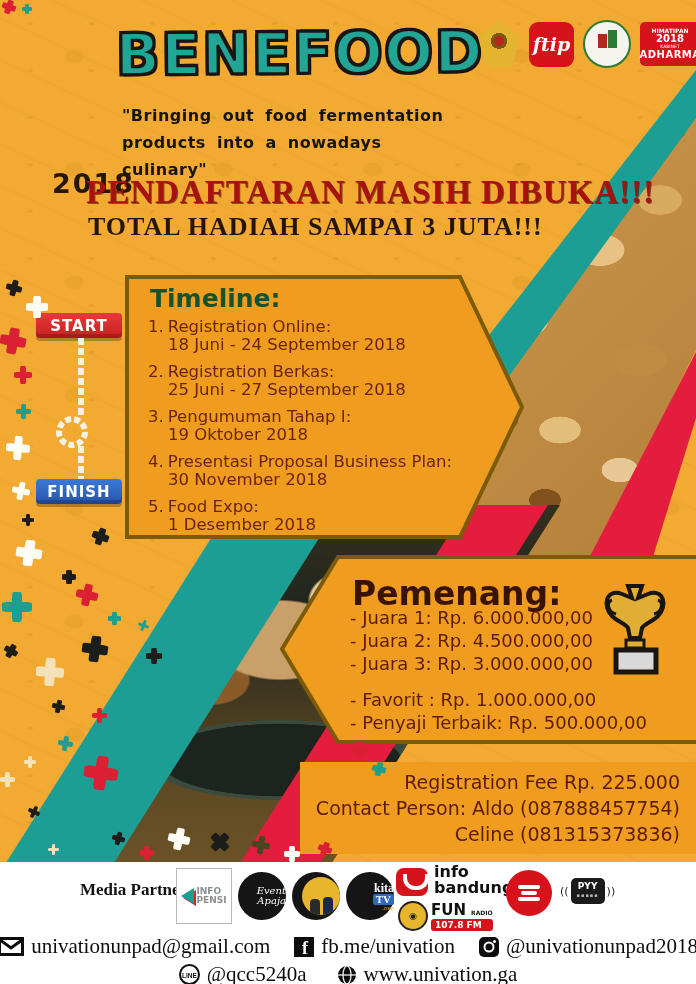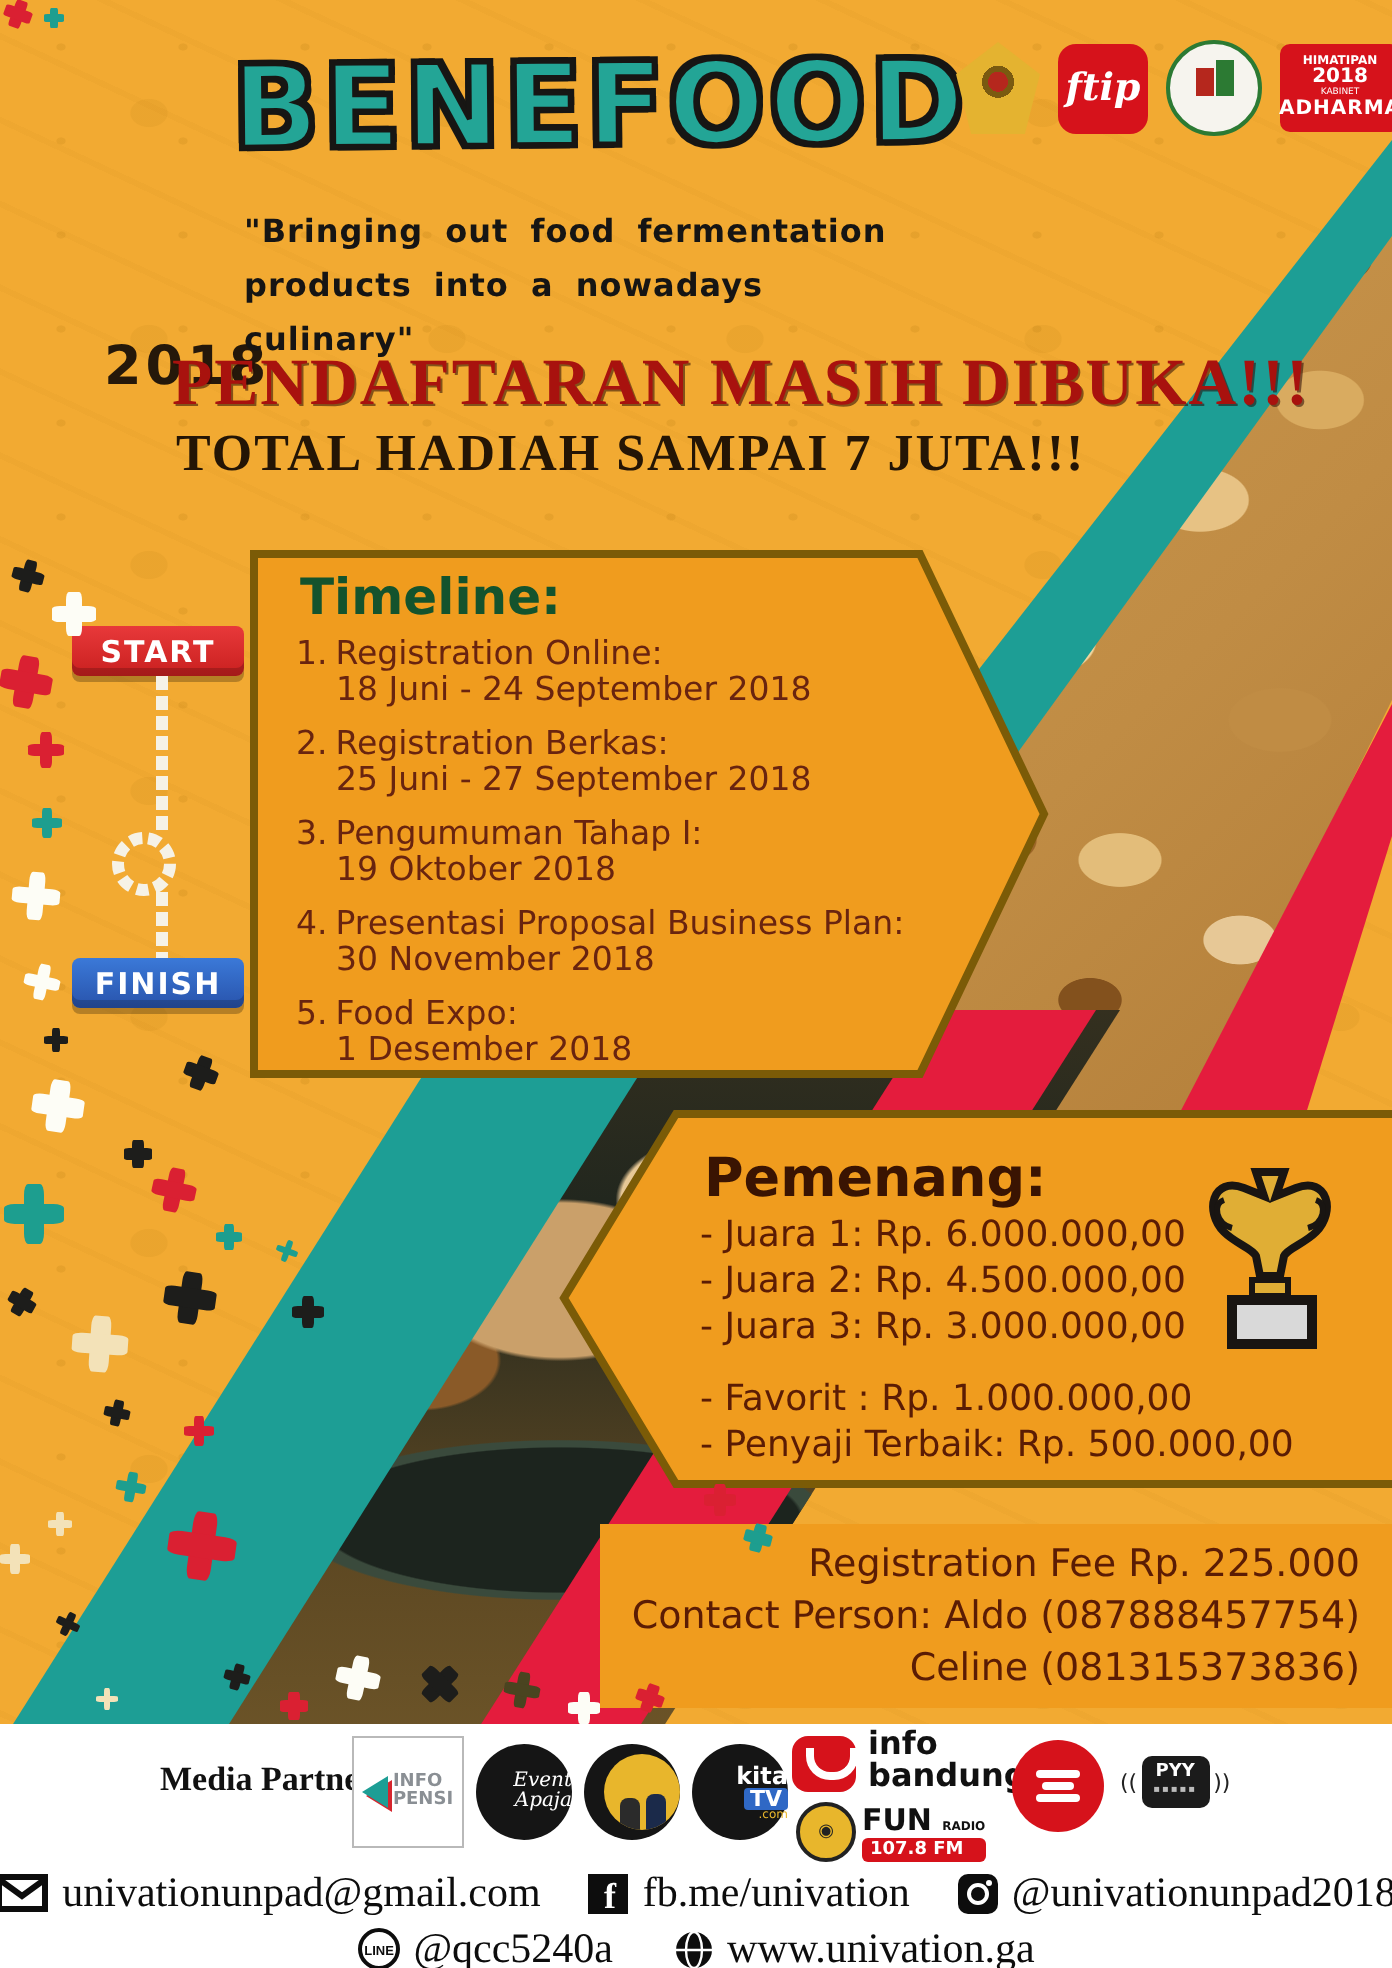--- a/index.html
+++ b/index.html
@@ -92,21 +92,21 @@
 
   .banner{width:86px;height:25px;display:flex;align-items:center;justify-content:center;color:#fff;
     font-weight:900;font-size:15px;letter-spacing:1px;border-radius:4px;
     box-shadow:0 3px 0 rgba(0,0,0,.25), inset 0 -4px 0 rgba(0,0,0,.18);}
   .banner.start{left:36px;top:313px;background:linear-gradient(180deg,#e8393a,#c9201f);}
   .banner.finish{left:36px;top:479px;background:linear-gradient(180deg,#3b79d8,#2853ab);}
   .rope{left:48px;top:338px;}
 
   
   .pz-svg{left:276px;top:554px;}
-  .pz-title{left:352px;top:574px;font-size:27px;font-weight:700;color:#3a1402;}
+  .pz-title{left:352px;top:574px;font-size:33px;font-weight:700;color:#3a1402;}
   .pz-items{left:350px;top:606px;color:#5b1c04;font-size:18px;line-height:23px;font-weight:500;}
   .pz-gap{height:13px;}
   .trophy{left:598px;top:584px;}
 
   
   .reg-box{left:300px;top:762px;width:396px;height:92px;background:#F09C1E;
     display:flex;flex-direction:column;justify-content:center;align-items:flex-end;
     padding-right:16px;box-sizing:border-box;color:#5b1c04;font-size:19px;line-height:26px;font-weight:500;}
 
   
@@ -116,21 +116,21 @@
     display:flex;align-items:center;justify-content:center;gap:2px;}
   .mp-sq .arrow{width:0;height:0;border-top:8px solid transparent;border-bottom:8px solid transparent;border-right:13px solid #1D9E95;
     filter:drop-shadow(2px 2px 0 #d6262e);}
   .mp-sq .t{font-size:9px;line-height:9px;color:#8a8f94;font-weight:700;}
   .mp-circle{border-radius:50%;background:#151515;color:#fff;display:flex;flex-direction:column;align-items:flex-end;justify-content:center;}
   .mp-ea{left:238px;top:872px;width:48px;height:48px;font-family:"DejaVu Serif",serif;font-style:italic;font-size:10px;line-height:10px;}
   .mp-fig{left:292px;top:872px;width:48px;height:48px;}
   .mp-fig .inner{width:38px;height:38px;border-radius:50%;background:#e8b62c;display:flex;align-items:flex-end;justify-content:center;gap:3px;overflow:hidden;}
   .mp-fig .p1{width:10px;height:16px;background:#2b2b2b;border-radius:4px 4px 0 0;}
   .mp-fig .p2{width:10px;height:18px;background:#1b2a4a;border-radius:4px 4px 0 0;}
-  .mp-kita{left:346px;top:872px;width:48px;height:48px;line-height:1;}
+  .mp-kita{left:346px;top:872px;width:48px;height:48px;line-height:1;font-family:Liberation Serif, serif;}
   .mp-kita .k1{font-size:12px;font-weight:900;}
   .mp-kita .k2{font-size:11px;font-weight:900;color:#fff;background:#2f68c5;padding:0 3px;border-radius:2px;}
   .mp-kita .k3{font-size:6px;color:#e8b62c;}
   .mp-ib-icon{left:396px;top:868px;width:32px;height:28px;background:#D6121B;border-radius:8px;position:relative;}
   .mp-ib-icon::after{content:"";position:absolute;left:7px;top:6px;width:18px;height:12px;border:4px solid #fff;border-top:none;border-radius:0 0 12px 12px;}
   .mp-ib-text{left:434px;top:864px;font-size:16px;line-height:16px;font-weight:900;color:#111;}
   .mp-fun{left:398px;top:900px;display:flex;align-items:center;gap:3px;}
   .mp-fun .owl{width:26px;height:26px;border-radius:50%;background:#e8b62c;border:2px solid #222;
     display:flex;align-items:center;justify-content:center;font-size:9px;color:#222;}
   .mp-fun .fun{font-size:15px;font-weight:900;color:#111;}
@@ -183,21 +183,21 @@
     <div class="circ-logo"></div>
     <div class="hima">
       <span class="h1">HIMATIPAN</span>
       <span class="h2">2018</span>
       <span class="h3">KABINET</span>
       <span class="h4">ADHARMA</span>
     </div>
   </div>
 
   <div class="abs headline">PENDAFTARAN MASIH DIBUKA!!!</div>
-  <div class="abs subheadline">TOTAL HADIAH SAMPAI 7 JUTA!!!</div>
+  <div class="abs subheadline">TOTAL HADIAH SAMPAI 3 JUTA!!!</div>
 
   <svg class="abs tl-svg" width="406" height="266">
     <polygon points="3,3 336,3 398,133 336,263 3,263" fill="#F09C1E" stroke="#7B5B07" stroke-width="4"></polygon>
   </svg>
   <div class="abs tl-title">Timeline:</div>
   <div class="abs tl-items">
     <div class="tl-item">
       <div class="lbl">
           <span>1.</span>
           <span>Registration Online:</span>

